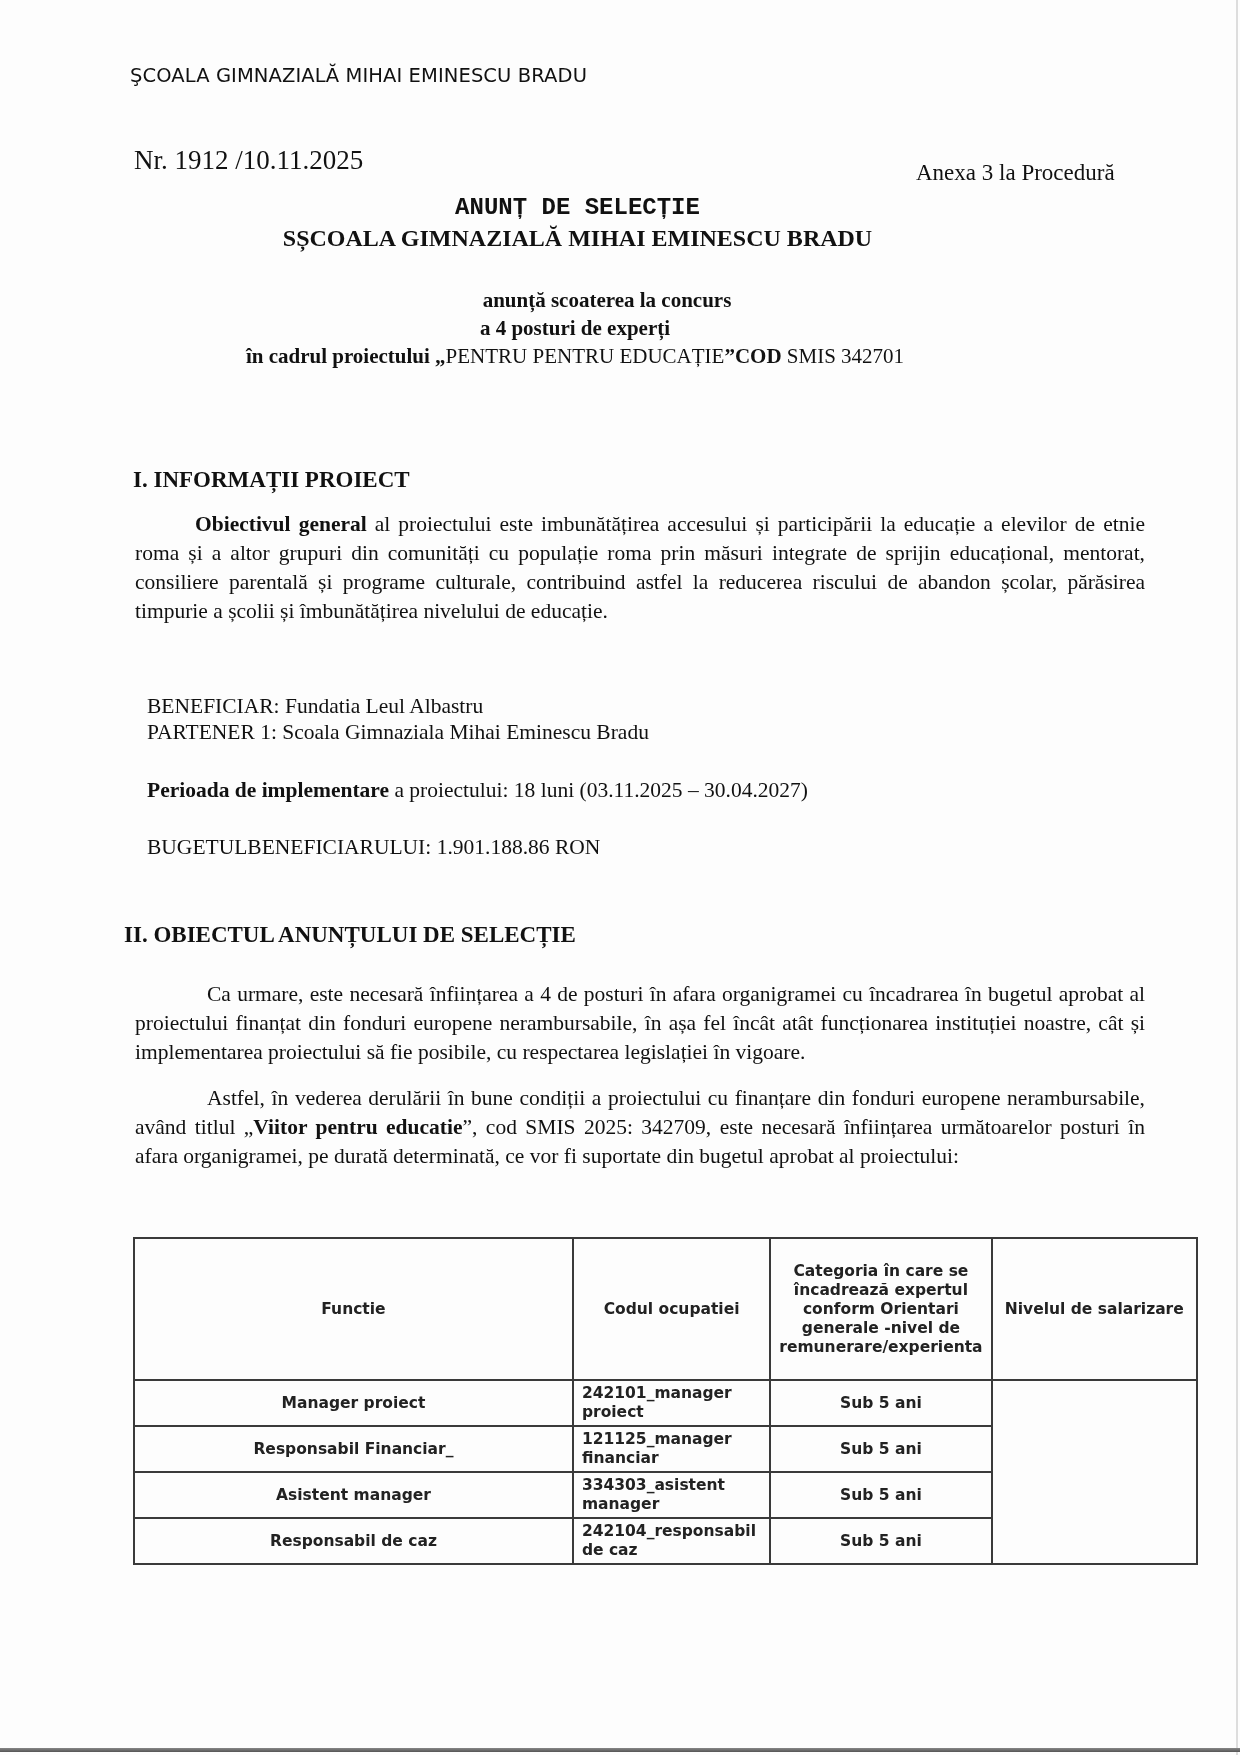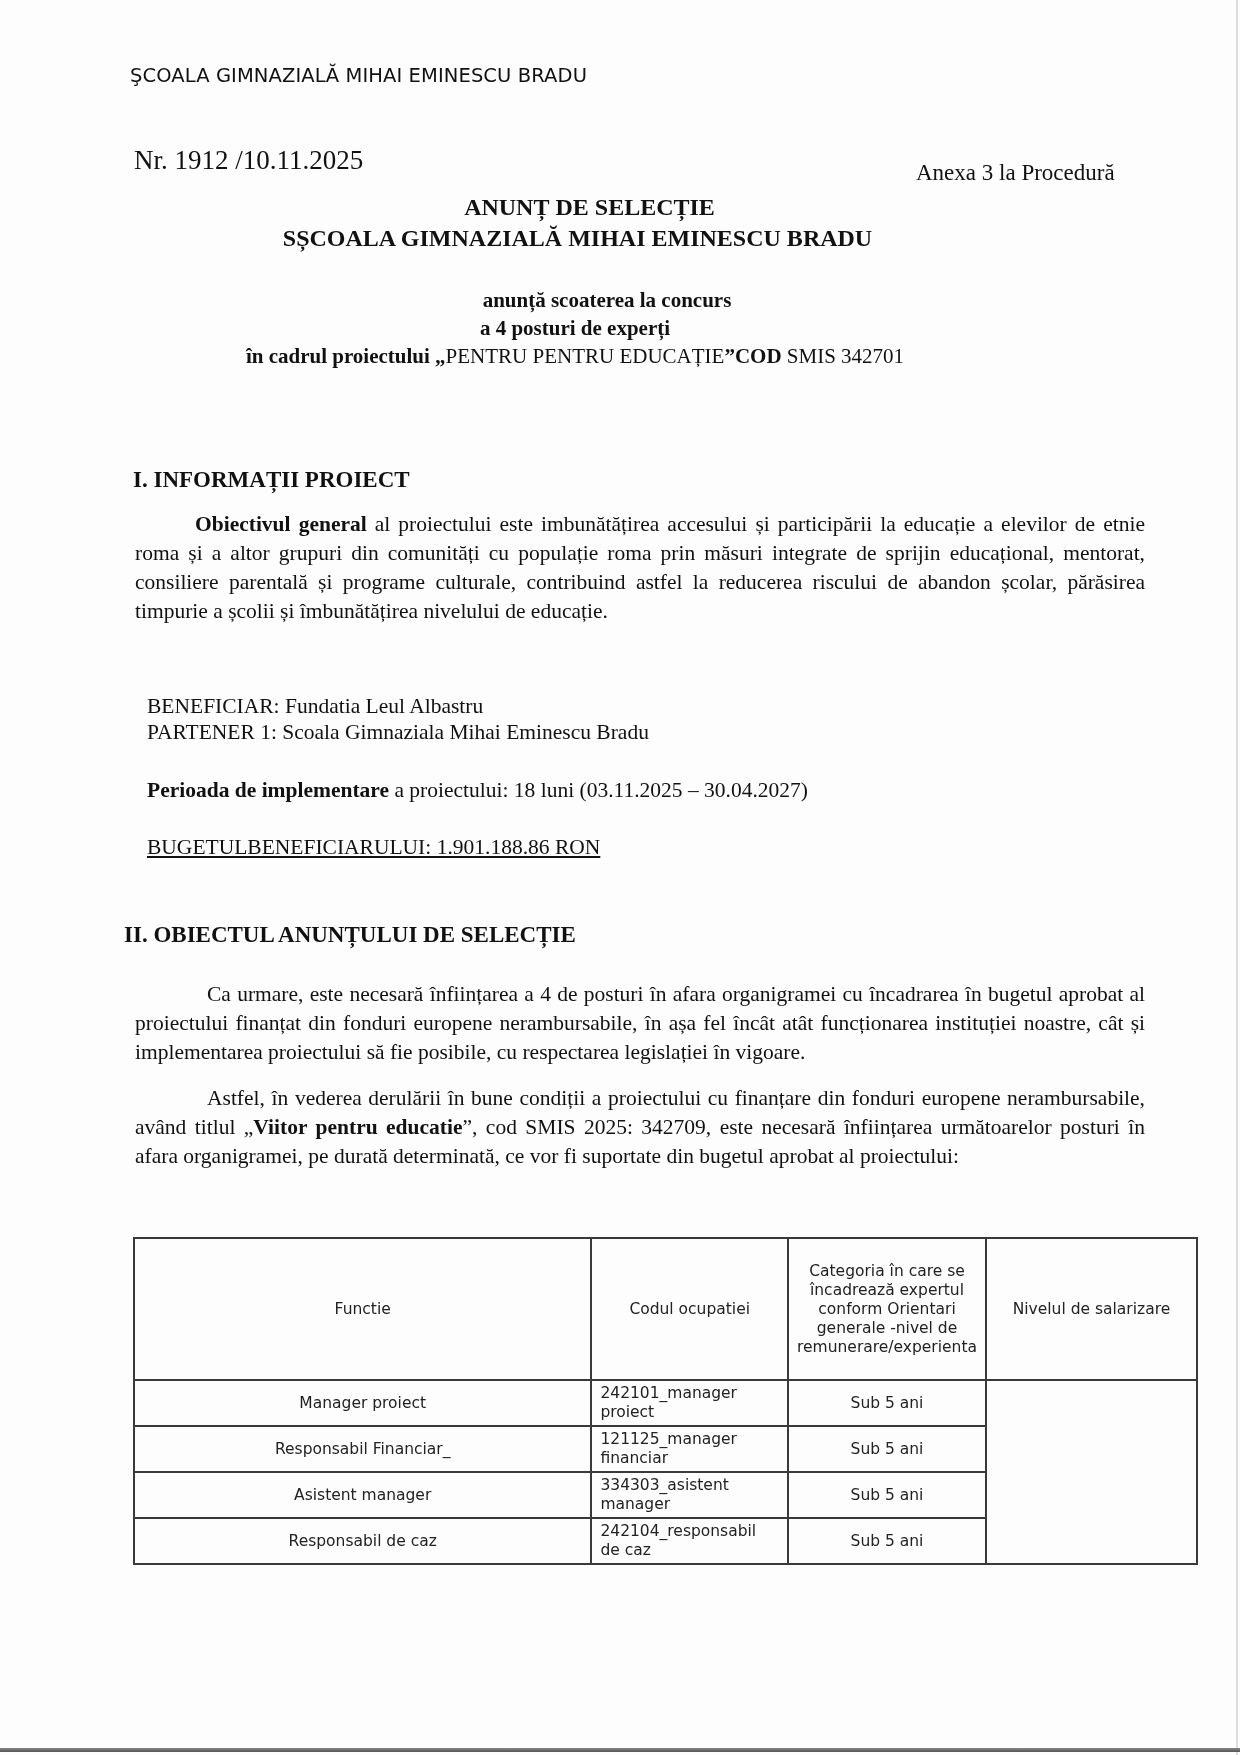--- a/index.html
+++ b/index.html
@@ -7,46 +7,46 @@
   .page { position: absolute; left: 0; top: 0; width: 1240px; height: 1755px; background: #fdfdfd; }
   .serif { font-family: "Liberation Serif", "DejaVu Serif", serif; }
   .sans { font-family: "DejaVu Sans", "Liberation Sans", sans-serif; }
   .abs { position: absolute; white-space: nowrap; }
 
   .school-header { left: 130px; top: 64px; font-size: 19.5px; letter-spacing: 0.1px; }
   .doc-number { left: 134px; top: 145px; font-size: 27px; }
   .annex { left: 916px; top: 160px; font-size: 23px; }
 
   .title-block { left: 0; width: 1240px; text-align: center; font-weight: bold; }
-  .title1 { top: 194px; font-size: 24px; left: 12px; width: 1155px; }
+  .title1 { top: 194px; font-size: 24px; left: 0px; width: 1155px; font-family: Liberation Mono, monospace; }
   .title2 { top: 225px; font-size: 24px; left: 0px; width: 1155px; }
   .sub1 { top: 288px; font-size: 21px; left: 0px; width: 1150px; margin-left: 32px; }
   .sub2 { top: 316px; font-size: 21px; left: 0px; width: 1150px; }
   .sub3 { top: 344px; font-size: 21px; left: 0px; width: 1150px; }
   .sub3 .normal { font-weight: normal; }
 
   .section-heading { font-size: 23px; font-weight: bold; }
   .sec1 { left: 133px; top: 467px; }
   .sec2 { left: 124px; top: 922px; text-align: center; }
 
   .para { position: absolute; left: 135px; width: 1010px; font-size: 21.5px; line-height: 29px; text-align: justify; }
   .para .indent { display: inline-block; width: 60px; }
   .p1 { top: 510px; }
   .p2 { top: 964px; margin-top: 16px; }
   .p3 { top: 1084px; }
 
   .info-line { left: 147px; font-size: 21.5px; }
   .benef { top: 694px; }
   .partner { top: 720px; }
   .period { top: 778px; }
-  .budget1 { top: 835px; text-decoration: underline; }
+  .budget1 { top: 835px; }
   .budget2 { top: 862px; }
 
   table.posts { position: absolute; left: 133px; top: 1237px; width: 1065px; border-collapse: collapse; font-family: "DejaVu Sans", "Liberation Sans", sans-serif; font-size: 15.5px; color: #222; }
-  table.posts td, table.posts th { border: 2px solid #3a3a3a; font-weight: normal; vertical-align: middle; padding: 0 8px; }
+  table.posts td, table.posts th { border: 2px solid #3a3a3a; font-weight: bold; vertical-align: middle; padding: 0 8px; }
   table.posts th { height: 140px; }
   th.col-func { width: 460px; text-align: center; }
   th.col-code { width: 180px; text-align: center; padding: 0 4px; }
   th.col-cat { width: 160px; text-align: center; line-height: 19px; padding: 4px 2px; vertical-align: top; }
   th.col-sal { width: 200px; text-align: center; vertical-align: top; padding-top: 6px; }
   table.posts td { height: 44px; }
   td.func { text-align: center; padding-left: 10px; }
   td.code { line-height: 19px; padding-left: 12px; }
   td.cat { text-align: center; }
   td.sal { vertical-align: top; }

